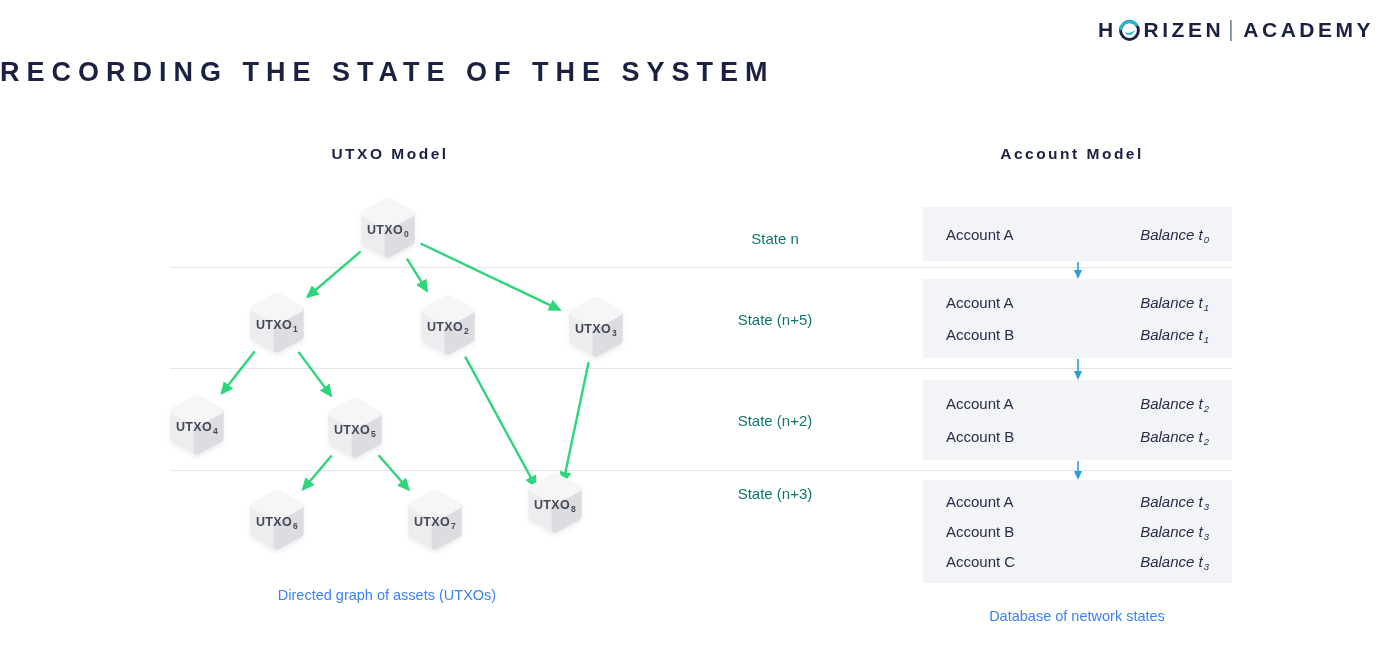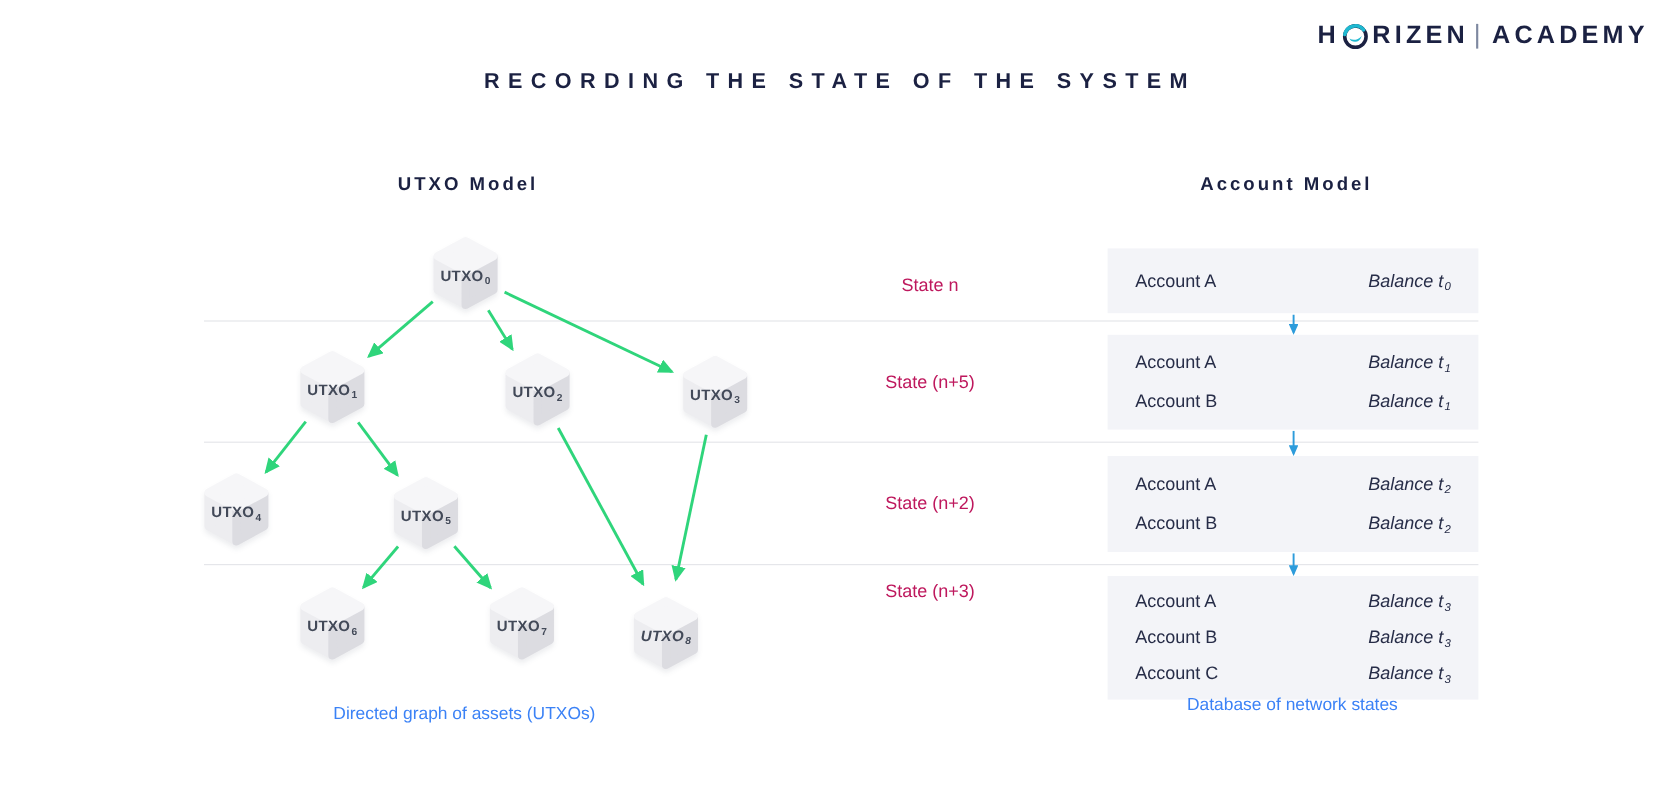--- a/index.html
+++ b/index.html
@@ -6,21 +6,21 @@
   body{font-family:"Liberation Sans",sans-serif;}
   .canvas{position:relative;width:1400px;height:658px;background:#fff;overflow:hidden;color:var(--navy,#1b2142);}
 
   
   .logo{position:absolute;top:16px;right:26px;display:flex;align-items:center;font-weight:bold;
         font-size:21px;letter-spacing:3.5px;color:var(--navy,#1b2142);}
   .logo .o-icon{margin:0 3px 0 1px;display:block;}
   .logo-sep{font-weight:400;color:#7e88a0;margin:0 6px 2px 4px;font-size:22px;}
 
   
-  .title{position:absolute;top:57px;left:0;width:100%;text-align:center;font-size:18px;font-weight:bold;
+  .title{position:absolute;top:57px;left:0;width:100%;text-align:left;font-size:27px;font-weight:bold;
          letter-spacing:7px;color:var(--navy,#1b2142);}
 
   
   .model-header{position:absolute;font-size:15.5px;font-weight:bold;letter-spacing:2.5px;
                 color:var(--navy,#1b2142);transform:translateX(-50%);white-space:nowrap;}
   #utxoHeader{left:390px;top:145px;}
   #accountHeader{left:1072px;top:145px;}
 
   
   .divider{position:absolute;left:170px;width:1062px;height:1px;background:var(--line,#e5e6ea);}
@@ -28,36 +28,36 @@
   
   #edges{position:absolute;left:0;top:0;pointer-events:none;z-index:3;}
   .cube{position:absolute;width:62px;height:68px;transform:translate(-50%,-50%);z-index:4;
         filter:drop-shadow(0 3px 2px rgba(30,35,60,.08));}
   .cube svg{display:block;}
   .cube-label{position:absolute;left:0;top:29px;width:100%;text-align:center;font-size:12.5px;
               font-weight:bold;color:#424958;letter-spacing:.3px;}
   .cube-label .sub{font-size:8.5px;position:relative;top:3px;margin-left:1px;}
 
   
-  .state-label{position:absolute;transform:translate(-50%,-50%);font-size:15px;color:#be185d;white-space:nowrap;z-index:2;}
+  .state-label{position:absolute;transform:translate(-50%,-50%);font-size:15px;color:#0f766e;white-space:nowrap;z-index:2;}
 
   
   .panel{position:absolute;left:923px;width:309px;background:var(--panel,#f3f4f8);
          display:flex;flex-direction:column;justify-content:space-evenly;box-sizing:border-box;z-index:2;}
   .panel-row{display:flex;justify-content:space-between;align-items:flex-start;padding:0 23px;
              font-size:15px;color:#272d48;}
   .balance{font-style:italic;}
   .balance .sub{font-size:9.5px;position:relative;top:3px;margin-left:1px;}
   .blue-arrow{position:absolute;z-index:3;}
 
   
   .caption{position:absolute;text-align:center;font-size:14.5px;line-height:1.45;color:#3b82f6;
            transform:translateX(-50%);z-index:2;}
   #utxoCaption{left:387px;top:585px;width:400px;}
-  #accountCaption{left:1077px;top:578px;width:340px;}
+  #accountCaption{left:1077px;top:606px;width:340px;}
 </style>
 </head>
 <body>
 
 <div class="canvas">
 
   <div class="logo">
     <span>H</span>
     <svg class="o-icon" width="23" height="23" viewBox="0 0 24 24">
       <circle cx="12" cy="12" r="9.3" fill="none" stroke="#1b2142" stroke-width="3.1"></circle>
@@ -156,21 +156,21 @@
         <div class="cube-label">UTXO<span class="sub">6</span></div>
       </div>
       <div class="cube" style="left: 435px; top: 520px;">
         <svg width="62" height="68" viewBox="0 0 64 70">
           <path d="M8 21 L32 34 L32 62 L8 49 Z" fill="#ededf0" stroke="#ededf0" stroke-width="7" stroke-linejoin="round"></path>
           <path d="M56 21 L32 34 L32 62 L56 49 Z" fill="#dcdce1" stroke="#dcdce1" stroke-width="7" stroke-linejoin="round"></path>
           <path d="M32 7 L56 20 L32 33 L8 20 Z" fill="#f6f6f8" stroke="#f6f6f8" stroke-width="7" stroke-linejoin="round"></path>
         </svg>
         <div class="cube-label">UTXO<span class="sub">7</span></div>
       </div>
-      <div class="cube" style="left: 555px; top: 528px; font-style: italic;">
+      <div class="cube" style="left: 555px; top: 503px;">
         <svg width="62" height="68" viewBox="0 0 64 70">
           <path d="M8 21 L32 34 L32 62 L8 49 Z" fill="#ededf0" stroke="#ededf0" stroke-width="7" stroke-linejoin="round"></path>
           <path d="M56 21 L32 34 L32 62 L56 49 Z" fill="#dcdce1" stroke="#dcdce1" stroke-width="7" stroke-linejoin="round"></path>
           <path d="M32 7 L56 20 L32 33 L8 20 Z" fill="#f6f6f8" stroke="#f6f6f8" stroke-width="7" stroke-linejoin="round"></path>
         </svg>
         <div class="cube-label">UTXO<span class="sub">8</span></div>
       </div>
     </div>
   <div id="statesLayer">
       <div class="state-label" style="left: 775px; top: 238px;">State n</div>

